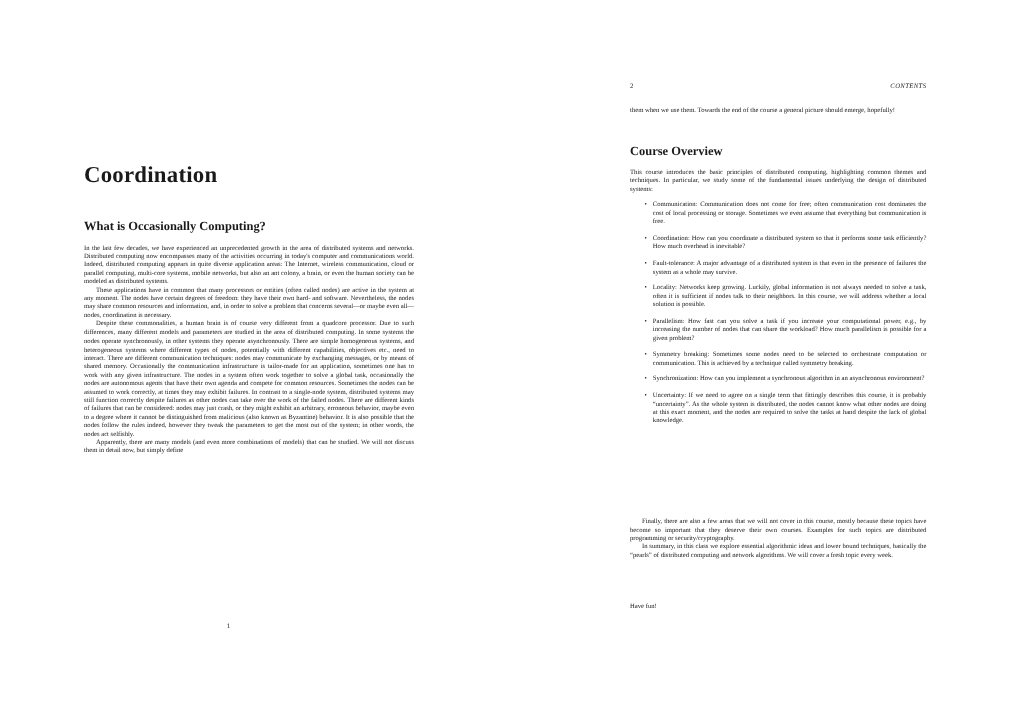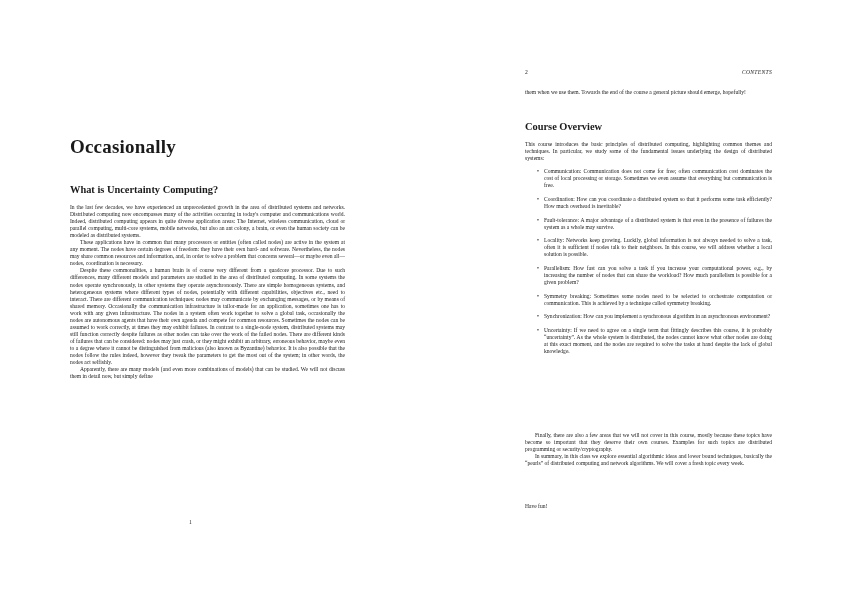--- a/index.html
+++ b/index.html
@@ -35,22 +35,22 @@
   ul.topics li { position: relative; padding-left: 7px; margin-bottom: 6.6px; text-align: justify; }
   ul.topics li .bullet { position: absolute; left: 0; top: 0; font-size: 5.5px; }
 
   .closing { top: 432px; }
   .signoff { position: absolute; left: 104px; top: 503px; font-size: 5.55px; }
 </style>
 </head>
 <body>
 
 <div class="page page-left">
-  <h1 class="chapter-title">Occasionally</h1>
-  <h2 class="section-title left-sec">What is Uncertainty Computing?</h2>
+  <h1 class="chapter-title">Coordination</h1>
+  <h2 class="section-title left-sec">What is Occasionally Computing?</h2>
   <div class="body-block left-body">
     <p class="noindent">In the last few decades, we have experienced an unprecedented growth in the area of distributed systems and networks. Distributed computing now encompasses many of the activities occurring in today's computer and communications world. Indeed, distributed computing appears in quite diverse application areas: The Internet, wireless communication, cloud or parallel computing, multi-core systems, mobile networks, but also an ant colony, a brain, or even the human society can be modeled as distributed systems.</p>
     <p>These applications have in common that many processors or entities (often called nodes) are active in the system at any moment. The nodes have certain degrees of freedom: they have their own hard- and software. Nevertheless, the nodes may share common resources and information, and, in order to solve a problem that concerns several—or maybe even all—nodes, coordination is necessary.</p>
     <p>Despite these commonalities, a human brain is of course very different from a quadcore processor. Due to such differences, many different models and parameters are studied in the area of distributed computing. In some systems the nodes operate synchronously, in other systems they operate asynchronously. There are simple homogeneous systems, and heterogeneous systems where different types of nodes, potentially with different capabilities, objectives etc., need to interact. There are different communication techniques: nodes may communicate by exchanging messages, or by means of shared memory. Occasionally the communication infrastructure is tailor-made for an application, sometimes one has to work with any given infrastructure. The nodes in a system often work together to solve a global task, occasionally the nodes are autonomous agents that have their own agenda and compete for common resources. Sometimes the nodes can be assumed to work correctly, at times they may exhibit failures. In contrast to a single-node system, distributed systems may still function correctly despite failures as other nodes can take over the work of the failed nodes. There are different kinds of failures that can be considered: nodes may just crash, or they might exhibit an arbitrary, erroneous behavior, maybe even to a degree where it cannot be distinguished from malicious (also known as Byzantine) behavior. It is also possible that the nodes follow the rules indeed, however they tweak the parameters to get the most out of the system; in other words, the nodes act selfishly.</p>
     <p>Apparently, there are many models (and even more combinations of models) that can be studied. We will not discuss them in detail now, but simply define</p>
   </div>
   <div class="folio left-folio">1</div>
 </div>
 
 <div class="page page-right">

